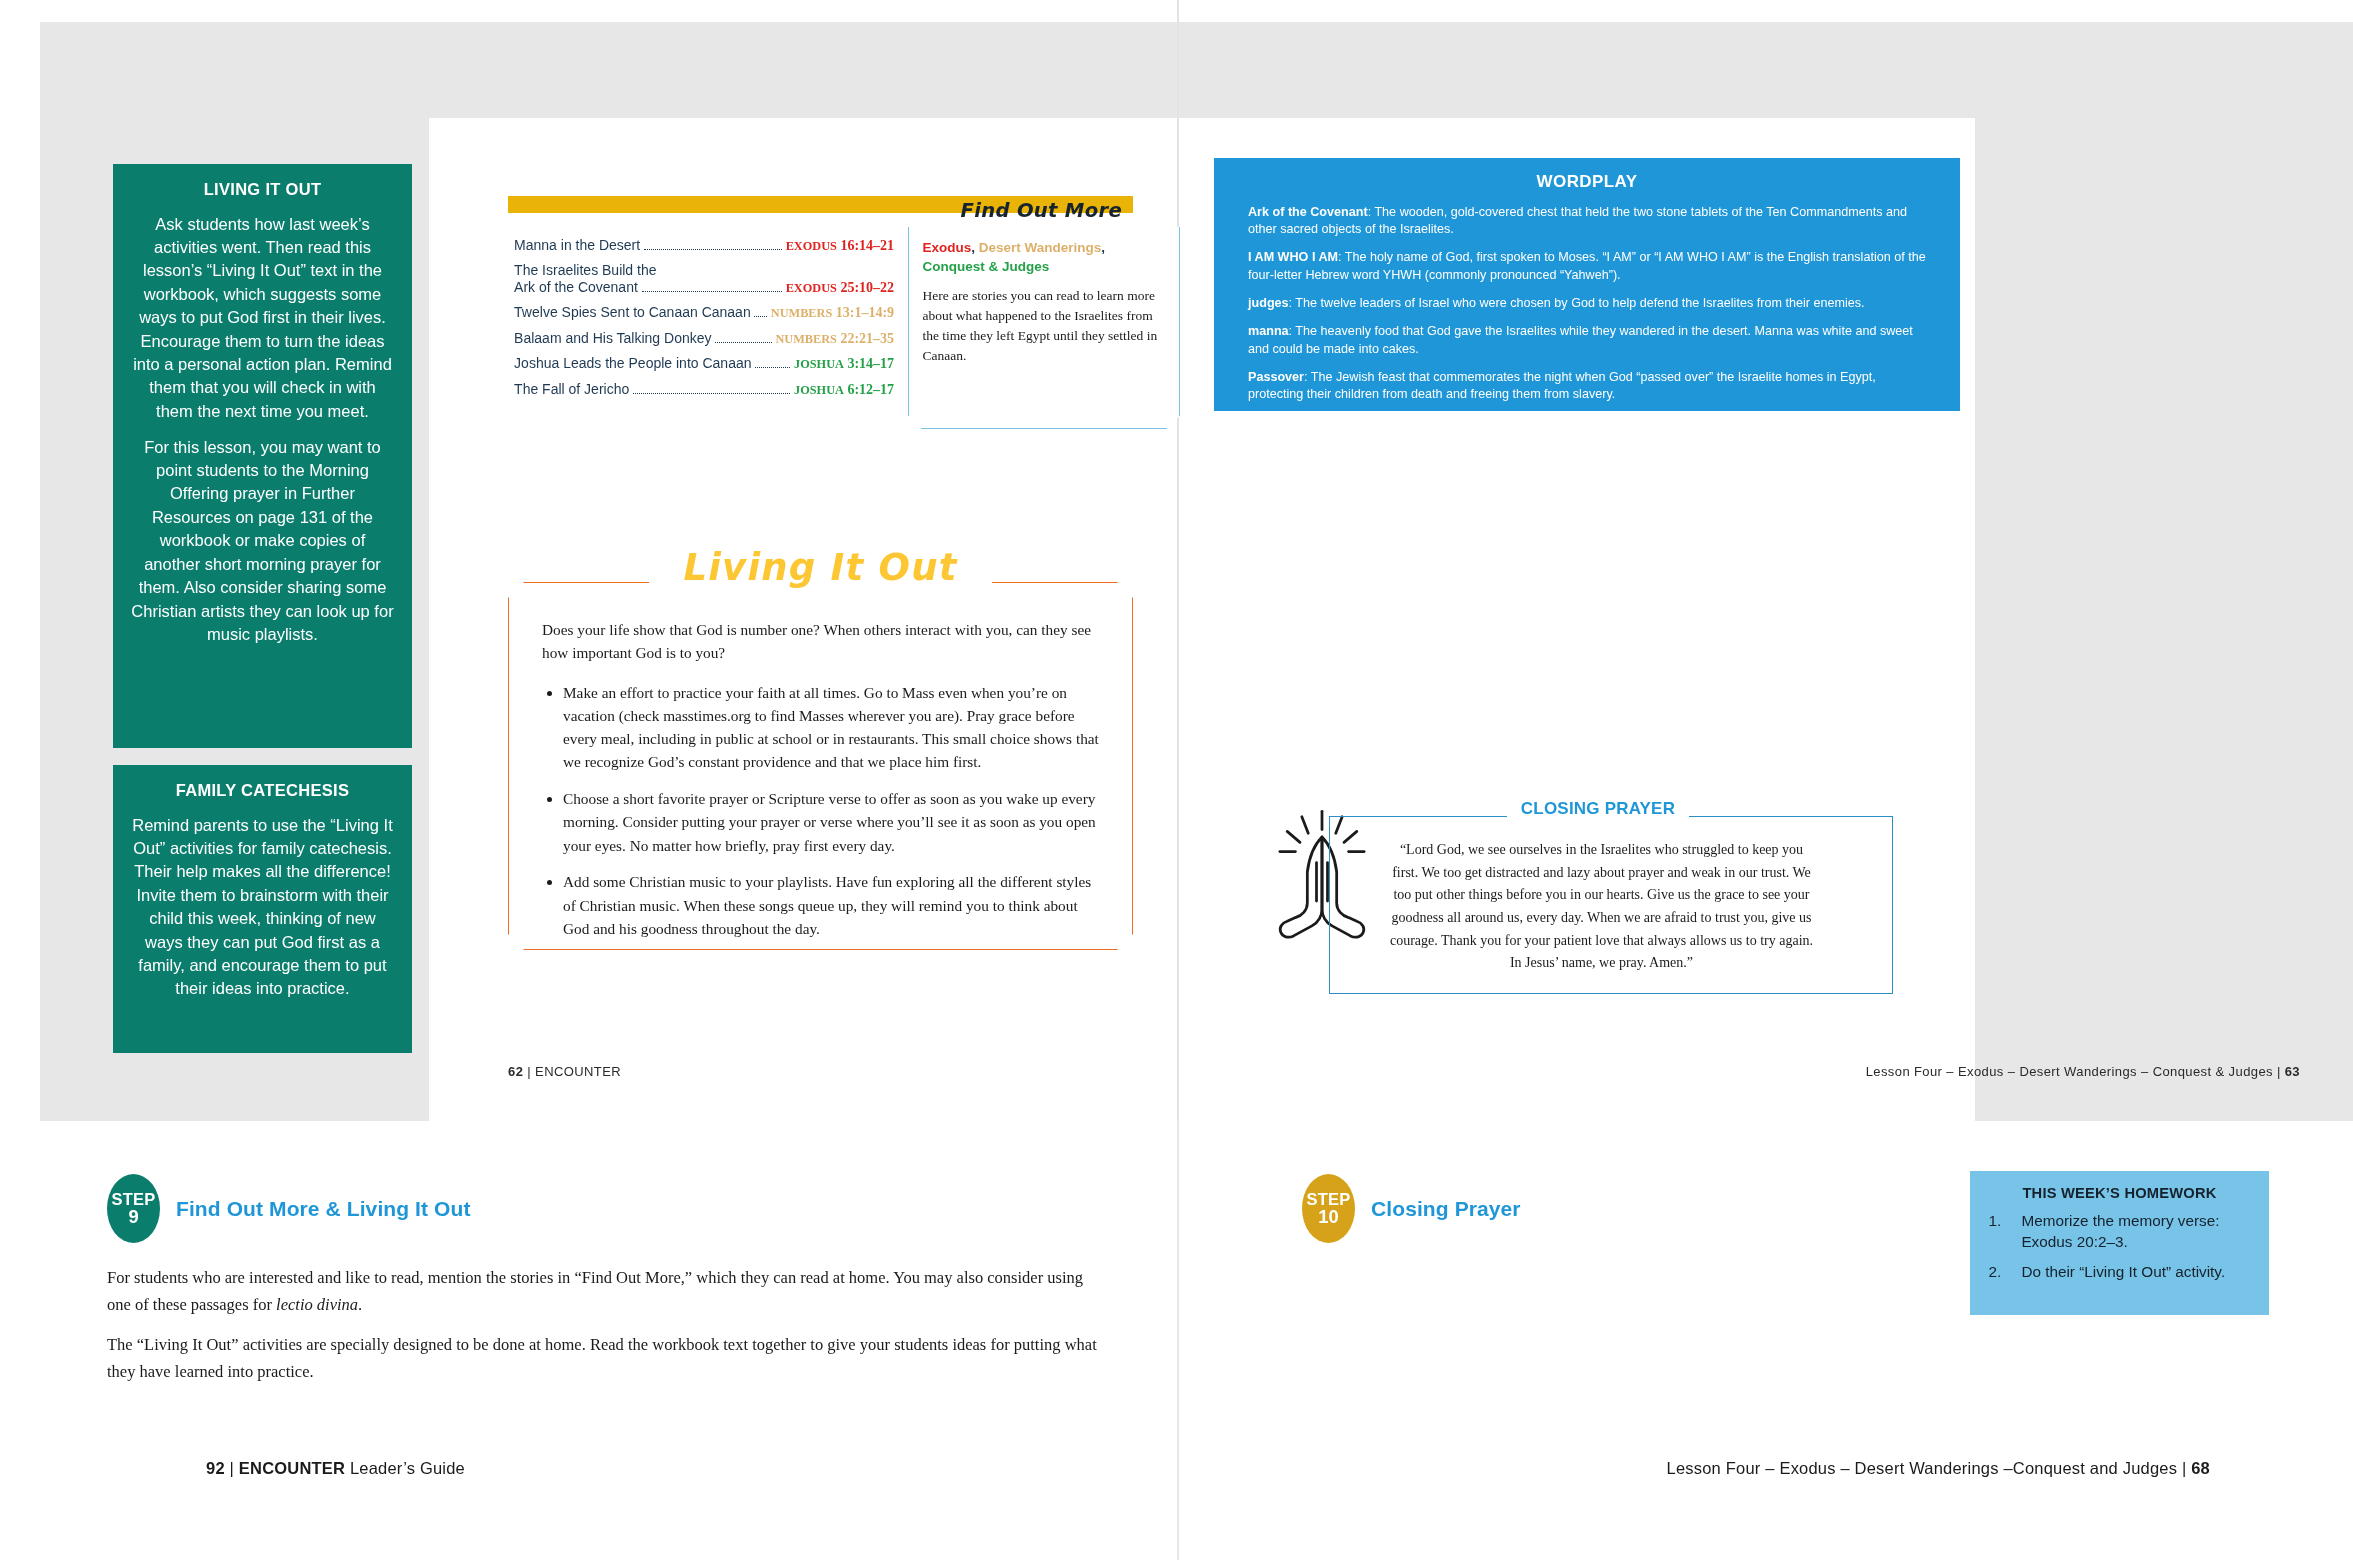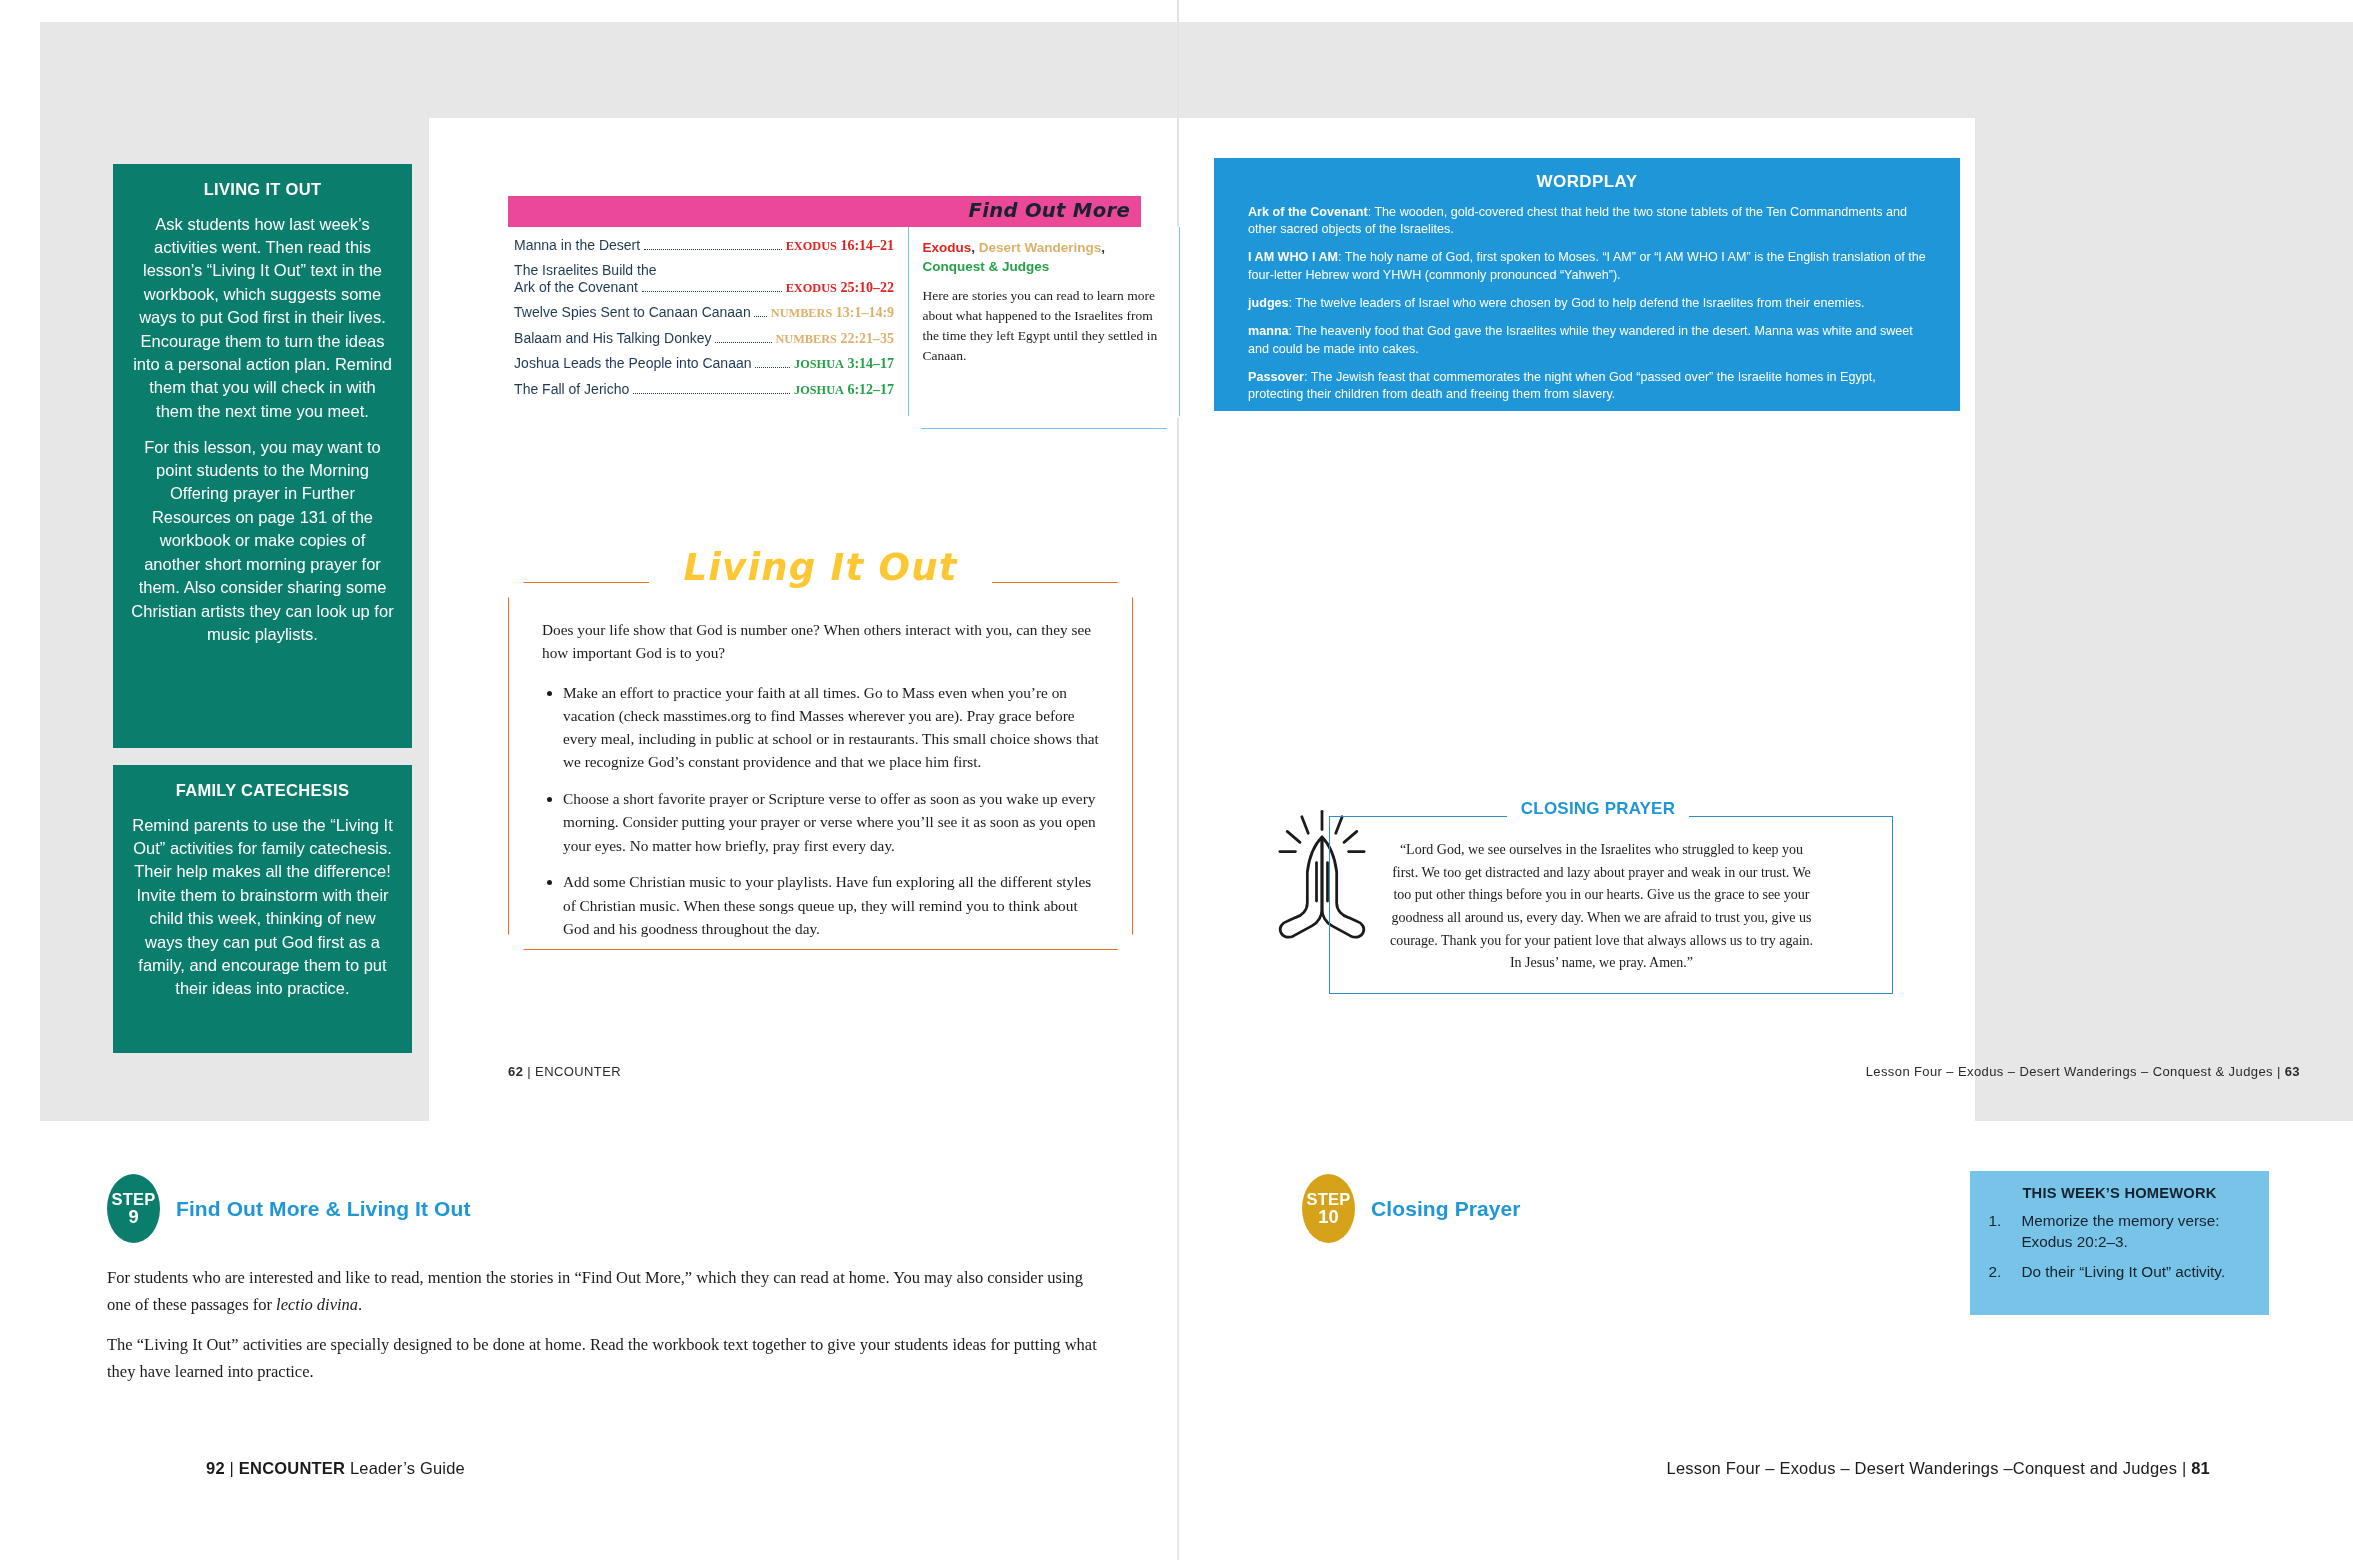--- a/index.html
+++ b/index.html
@@ -43,21 +43,21 @@
   .teal-box p{
     margin:0 0 12.3px 0;font-size:16.5px;line-height:1.42;
   }
   .teal-box p:last-child{margin-bottom:0;}
   #living-out-box{left:113px;top:164px;width:299px;height:584px;}
   #family-cat-box{left:113px;top:765px;width:299px;height:288px;}
 
   
   .fom-wrap{position:absolute;left:508px;top:196px;width:625px;height:233px;}
   .fom-header{
-    position:absolute;left:0;top:0;width:625px;height:31px;background:#ec4899;padding-left:8px;
+    position:absolute;left:0;top:0;width:625px;height:17px;background:#eab308;
   }
   .fom-header-label{
     position:absolute;right:11px;top:2.5px;font-size:19.6px;color:#17232e;
     font-family:"DejaVu Sans", sans-serif;font-weight:600;font-style:italic;
     letter-spacing:0.3px;
   }
   .fom-list{
     position:absolute;left:6.1px;top:42px;width:380px;
     font-size:14px;color:#1e3a53;line-height:1.0;
   }
@@ -367,15 +367,15 @@
 
 <div class="bottom-foot" id="bfoot-left">
   <span class="bf-strong">92</span>
   <span>|</span>
   <span class="bf-strong">ENCOUNTER</span>
   <span>Leader’s Guide</span>
 </div>
 <div class="bottom-foot" id="bfoot-right">
   <span>Lesson Four – Exodus – Desert Wanderings –Conquest and Judges</span>
   <span>|</span>
-  <span class="bf-strong">81</span>
+  <span class="bf-strong">68</span>
 </div>
 
 
 </body></html>

